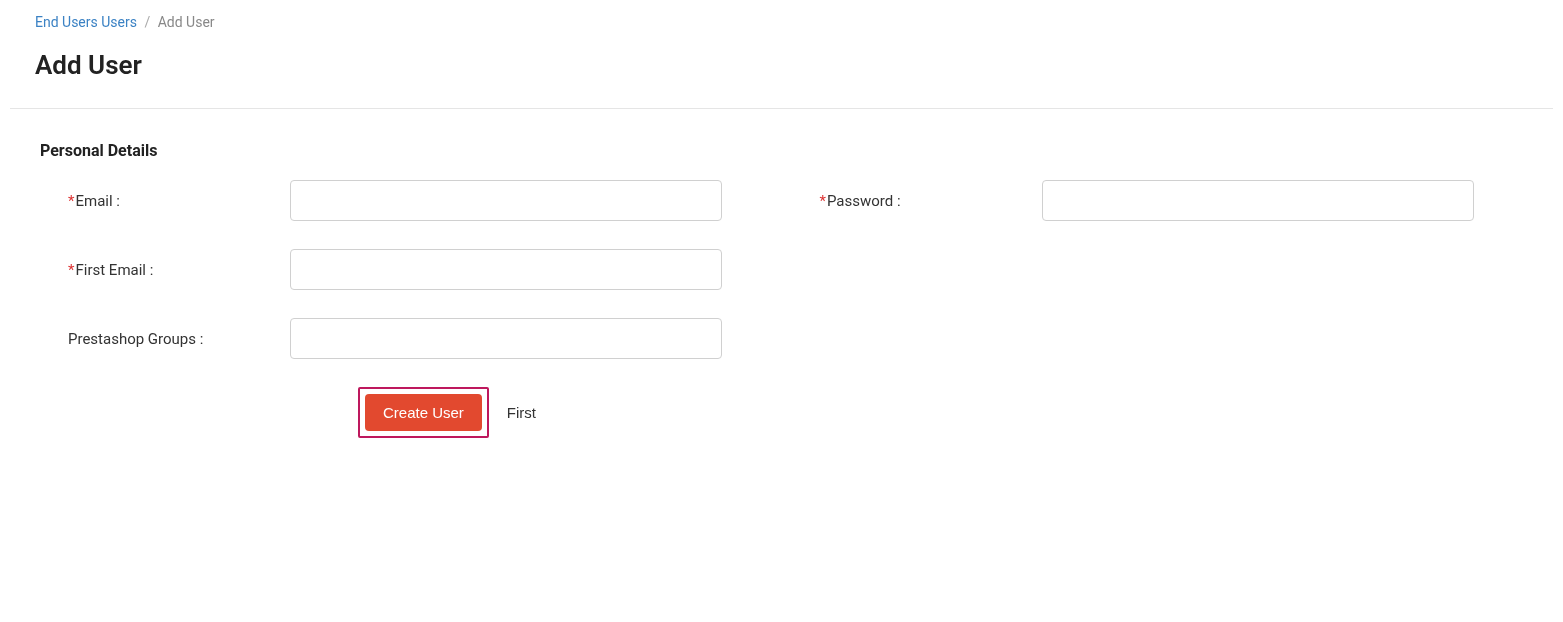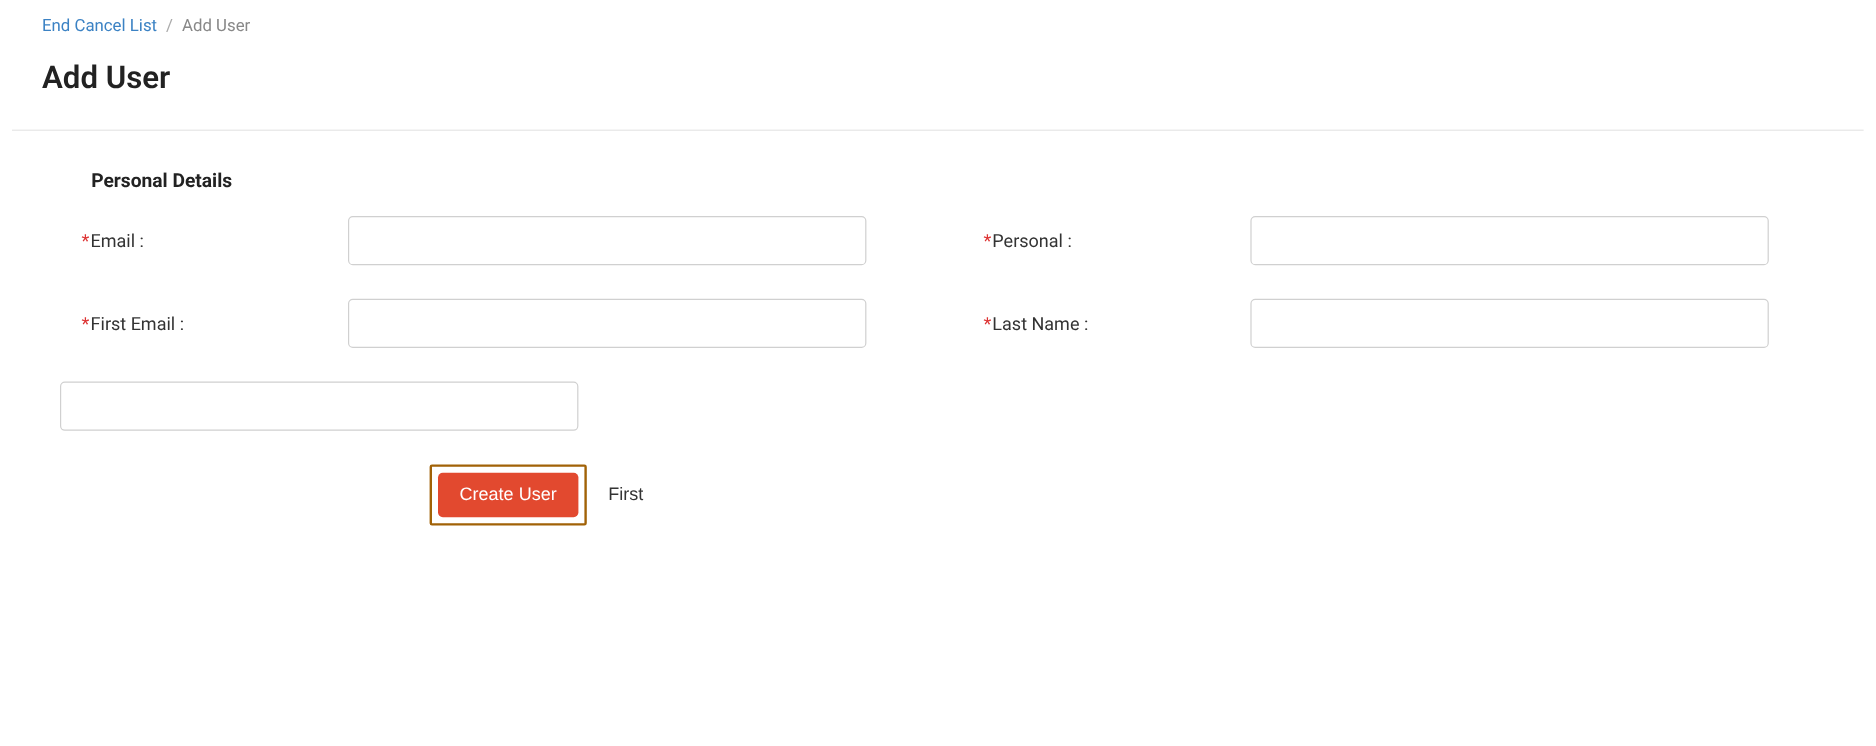--- a/index.html
+++ b/index.html
@@ -38,21 +38,21 @@
     }
     .divider {
       border: none;
       border-top: 1px solid #e5e5e5;
       margin: 0 10px;
     }
     .section-title {
       font-size: 16px;
       font-weight: 700;
       color: #222;
-      padding: 32px 76px 20px;
+      padding: 32px 40px 20px;
     }
     .form-grid {
       padding: 0 50px;
     }
     .form-row {
       display: flex;
       gap: 40px;
       margin-bottom: 28px;
     }
     .form-col {
@@ -156,21 +156,21 @@
       color: #333;
     }
     .actions {
       display: flex;
       align-items: center;
       gap: 18px;
       padding-left: 308px;
       margin-top: 20px;
     }
     .highlight-box {
-      border: 2px solid #a16207;
+      border: 2px solid #be185d;
       padding: 5px;
       border-radius: 2px;
       display: inline-block;
     }
     .btn-primary {
       background: #e2492f;
       color: #fff;
       border: none;
       border-radius: 4px;
       padding: 10px 18px;
@@ -182,21 +182,21 @@
       border: none;
       color: #333;
       font-size: 15px;
       cursor: pointer;
     }
   </style>
 </head>
 <body>
 
 <div class="breadcrumb">
-  <a href="#">End Cancel List</a>
+  <a href="#">End Users Users</a>
   <span class="sep">/</span>
   <span class="current">Add User</span>
 </div>
 
 <h1 class="page-title">Add User</h1>
 
 <hr class="divider">
 
 <div class="section-title">Personal Details</div>
 
@@ -206,50 +206,45 @@
     <div class="form-col">
       <div class="label-wrap">
         <span class="req">*</span><span>Email :</span>
       </div>
       <div class="input-wrap">
         <input type="email" class="text-input" style="">
       </div>
     </div>
     <div class="form-col">
       <div class="label-wrap">
-        <span class="req">*</span><span>Personal :</span>
+        <span class="req">*</span><span>Password :</span>
       </div>
       <div class="input-wrap">
         <input type="text" class="text-input" style="">
       </div>
     </div>
   </div>
 
   <div class="form-row">
     <div class="form-col">
       <div class="label-wrap">
         <span class="req">*</span><span>First Email :</span>
       </div>
       <div class="input-wrap">
         <input type="text" class="text-input" style="">
       </div>
     </div>
-    <div class="form-col">
-      <div class="label-wrap">
-        <span class="req">*</span><span>Last Name :</span>
-      </div>
-      <div class="input-wrap">
-        <input type="text" class="text-input" style="">
-      </div>
-    </div>
   </div>
 
 
   <div class="form-row">
     <div class="form-col">
+      <div class="label-wrap">
+        <span>Prestashop Groups :</span>
+      </div>
       <div class="input-wrap">
         <input type="text" class="text-input" style="">
       </div>
     </div>
     <div class="form-col"></div>
   </div>
 
   <div class="actions">
     <span class="highlight-box">
       <button class="btn-primary">Create User</button>

